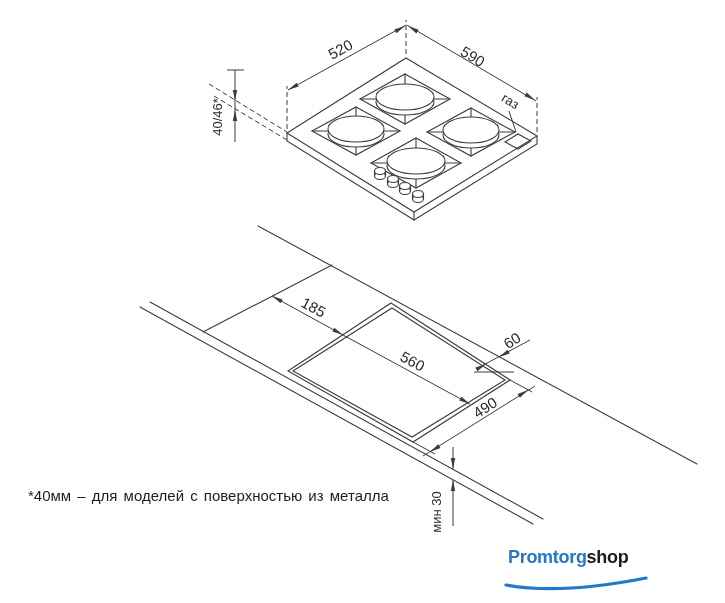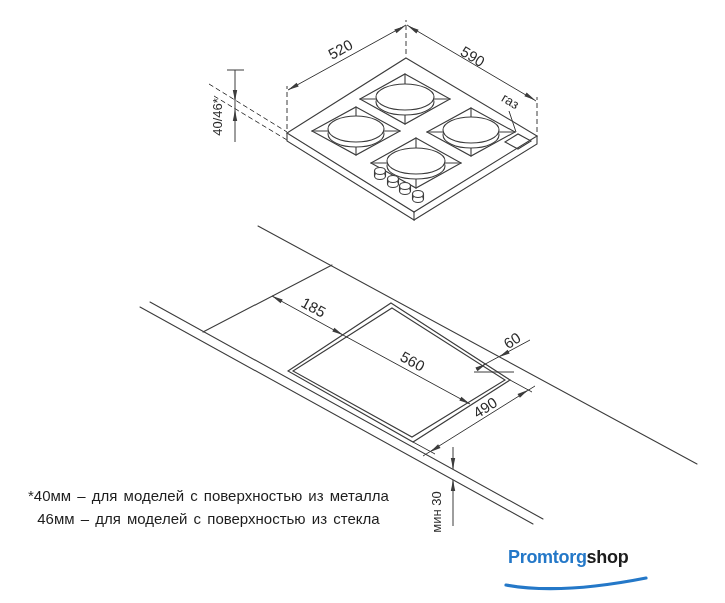--- a/index.html
+++ b/index.html
@@ -173,21 +173,20 @@
         <path class="thin" d="M453,480 L453,526"></path>
         <polygon class="arr" points="453,469 450.8,458 455.2,458"></polygon>
         <polygon class="arr" points="453,480 450.8,491 455.2,491"></polygon>
         <text class="dimtxt-sm" x="441" y="512" text-anchor="middle" transform="rotate(-90 441 512)">мин 30</text>
       </g>
     </g>
   </svg>
 
   <div class="footnote">
     <div>*40мм – для моделей с поверхностью из металла</div>
-    <div>46мм – для моделей с поверхностью из стекла</div>
   </div>
 
   <div class="logo"><span class="logo-blue">Promtorg</span><span class="logo-dark">shop</span></div>
   <svg class="swoosh" width="152" height="22" viewBox="0 0 152 22">
     <path d="M6,11 Q60,21 146,4" fill="none" stroke="#2478c8" stroke-width="3.2" stroke-linecap="round"></path>
   </svg>
 
 </div>
 
 </body></html>

